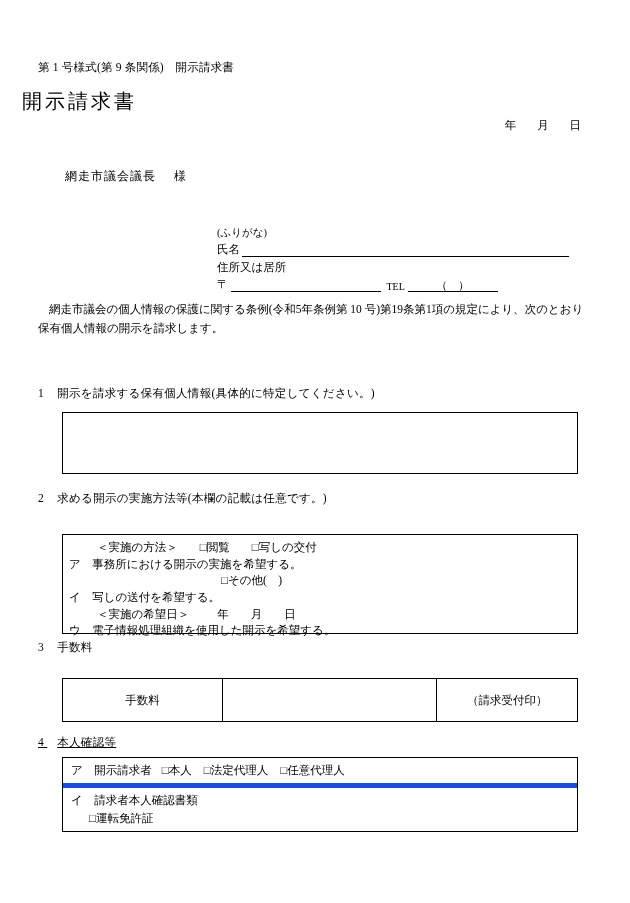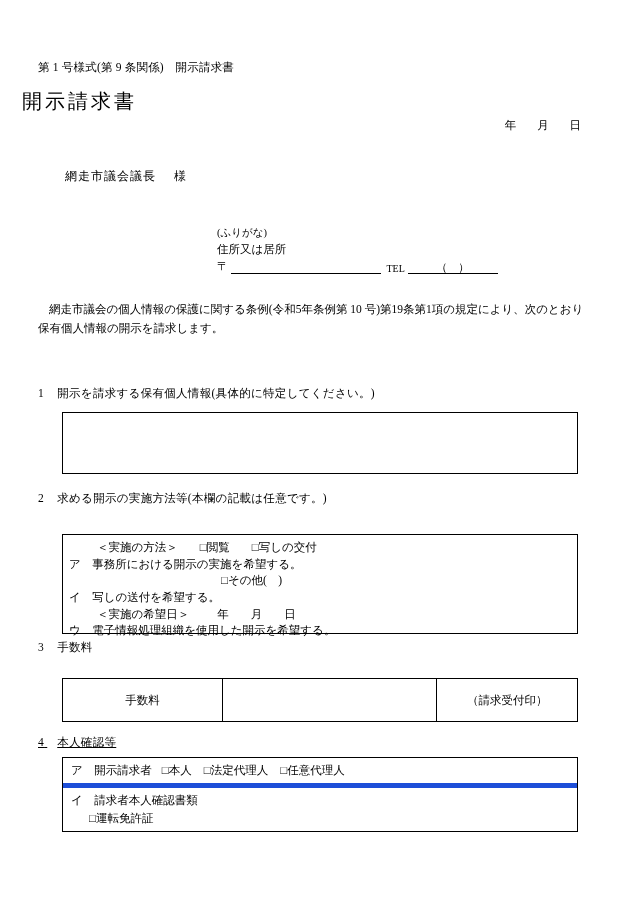--- a/index.html
+++ b/index.html
@@ -216,20 +216,24 @@
     <span>月</span>
     <span>日</span>
   </div>
 
   <div class="addressee">
     <span>網走市議会議長</span><span class="sama">様</span>
   </div>
 
   <div class="applicant">
     <div class="furigana">(ふりがな)</div>
+    <div class="field-row">
+      <span class="field-label">氏名</span>
+      <span class="rule"></span>
+    </div>
     <div class="addr-label">住所又は居所</div>
     <div class="postal-row">
       <span class="postal-mark">〒</span>
       <span class="rule-mid"></span>
       <span class="tel-label">TEL</span>
       <span class="rule-tel">（　）</span>
     </div>
   </div>
 
   <div class="paragraph">網走市議会の個人情報の保護に関する条例(令和5年条例第 10 号)第19条第1項の規定により、次のとおり保有個人情報の開示を請求します。</div>

